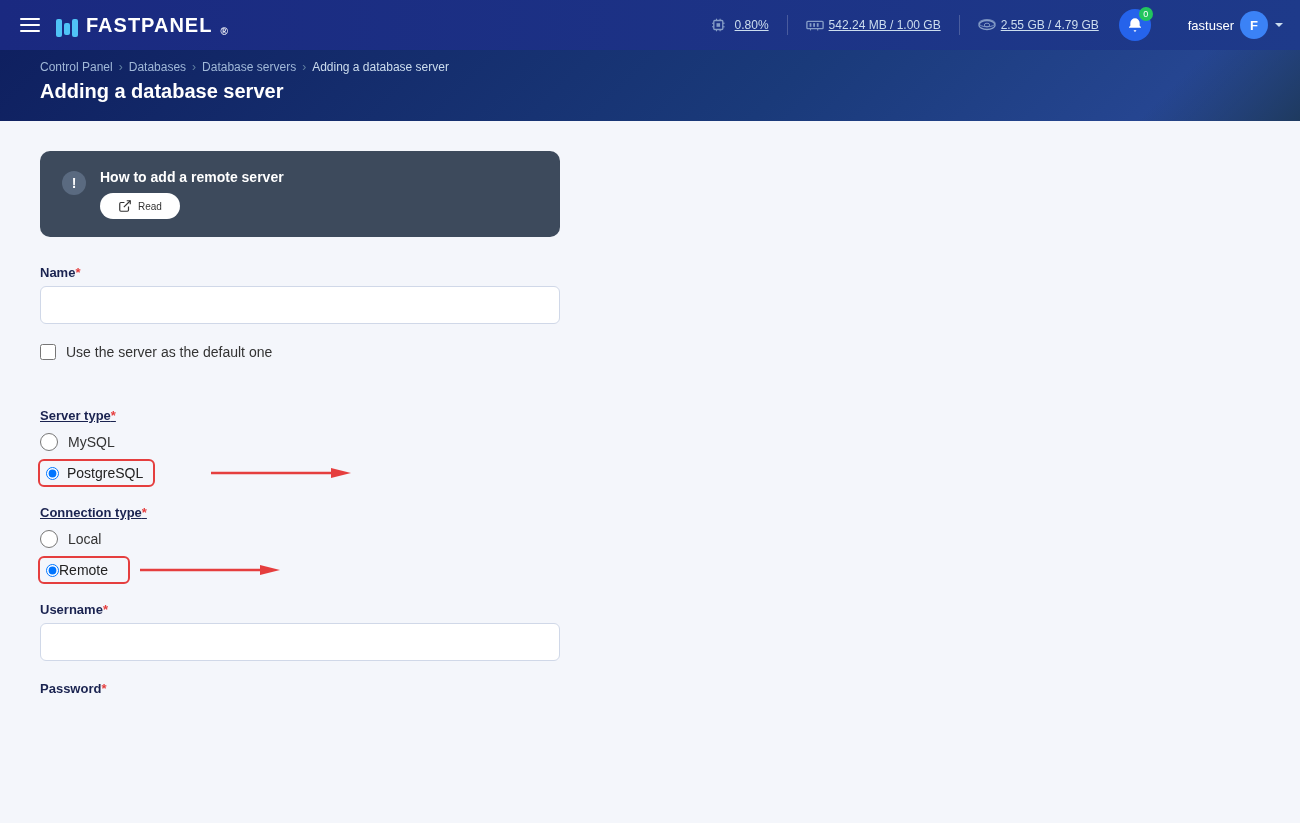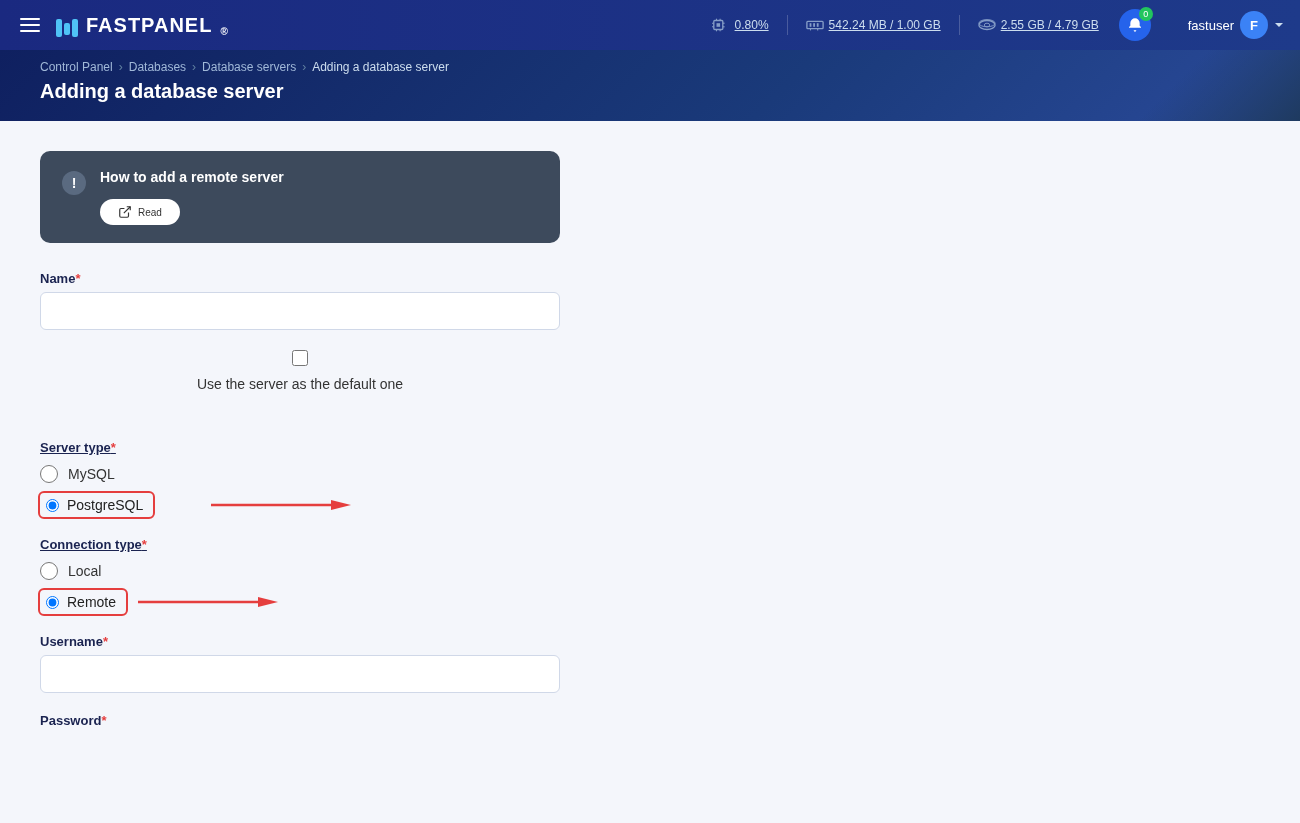--- a/index.html
+++ b/index.html
@@ -171,21 +171,21 @@
       font-weight: bold;
       font-size: 14px;
       flex-shrink: 0;
       margin-top: 2px;
     }
     .info-card .info-content {}
     .info-card .info-title {
       color: #fff;
       font-size: 14px;
       font-weight: 600;
-      margin-bottom: 14px;
+      margin-bottom: 8px;
     }
     .info-card .read-btn {
       background: #fff;
       color: #333;
       border: none;
       border-radius: 20px;
       padding: 6px 18px;
       font-size: 10px;
       cursor: pointer;
       display: flex;
@@ -220,21 +220,20 @@
       background: #fff;
       outline: none;
     }
 
     
     .checkbox-group {
       display: flex;
       align-items: center;
       gap: 10px;
       margin-bottom: 28px;
-      flex-direction: column;
     }
     .checkbox-group input[type="checkbox"] {
       width: 16px;
       height: 16px;
       cursor: pointer;
       accent-color: #1a2980;
     }
     .checkbox-label {
       font-size: 14px;
       color: #333;
@@ -442,21 +441,21 @@
       <span class="radio-group-title">
         <span>Connection type</span><span class="required">*</span>
       </span>
 
       <div class="radio-option">
         <input type="radio" id="local" name="connection_type" style="">
         <label for="local">Local</label>
       </div>
 
       <div style="position:relative; display:flex; align-items:center;">
-        <div style="outline: 2.5px solid #e53e3e; border-radius:4px; padding: 4px 10px 4px 6px; display:flex; align-items:center; gap:8px;">
+        <div style="outline: 2.5px solid #e53e3e; border-radius:4px; padding: 4px 20px 4px 6px; display:flex; align-items:center; ">
           <input type="radio" id="remote" name="connection_type" checked="" style="">
           <label for="remote">Remote</label>
         </div>
 
         <div style="display:flex; align-items:center; margin-left: 12px;">
           <svg width="140" height="20" viewBox="0 0 140 20">
             <line x1="0" y1="10" x2="120" y2="10" stroke="#e53e3e" stroke-width="2.5"></line>
             <polygon points="120,5 140,10 120,15" fill="#e53e3e"></polygon>
           </svg>
         </div>

